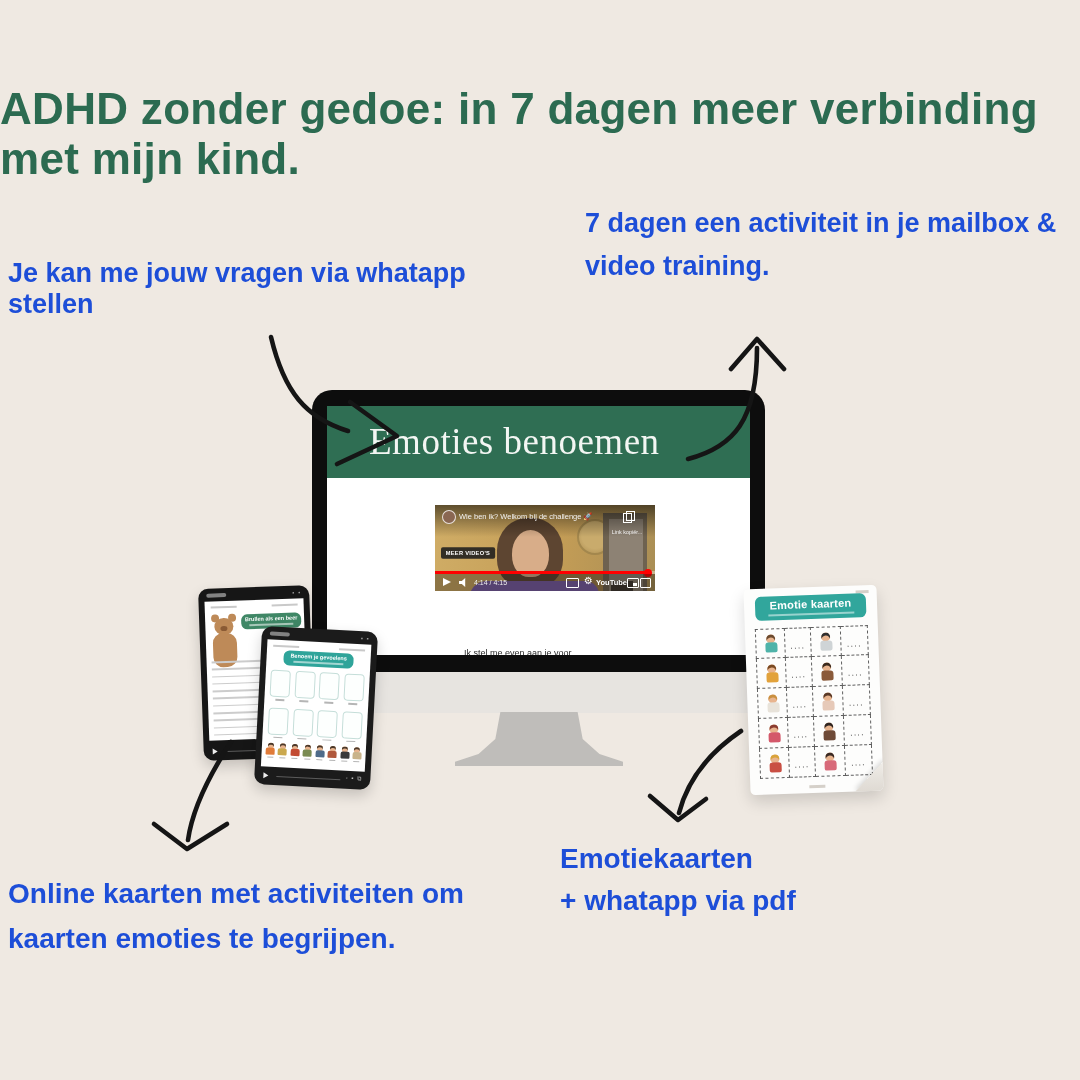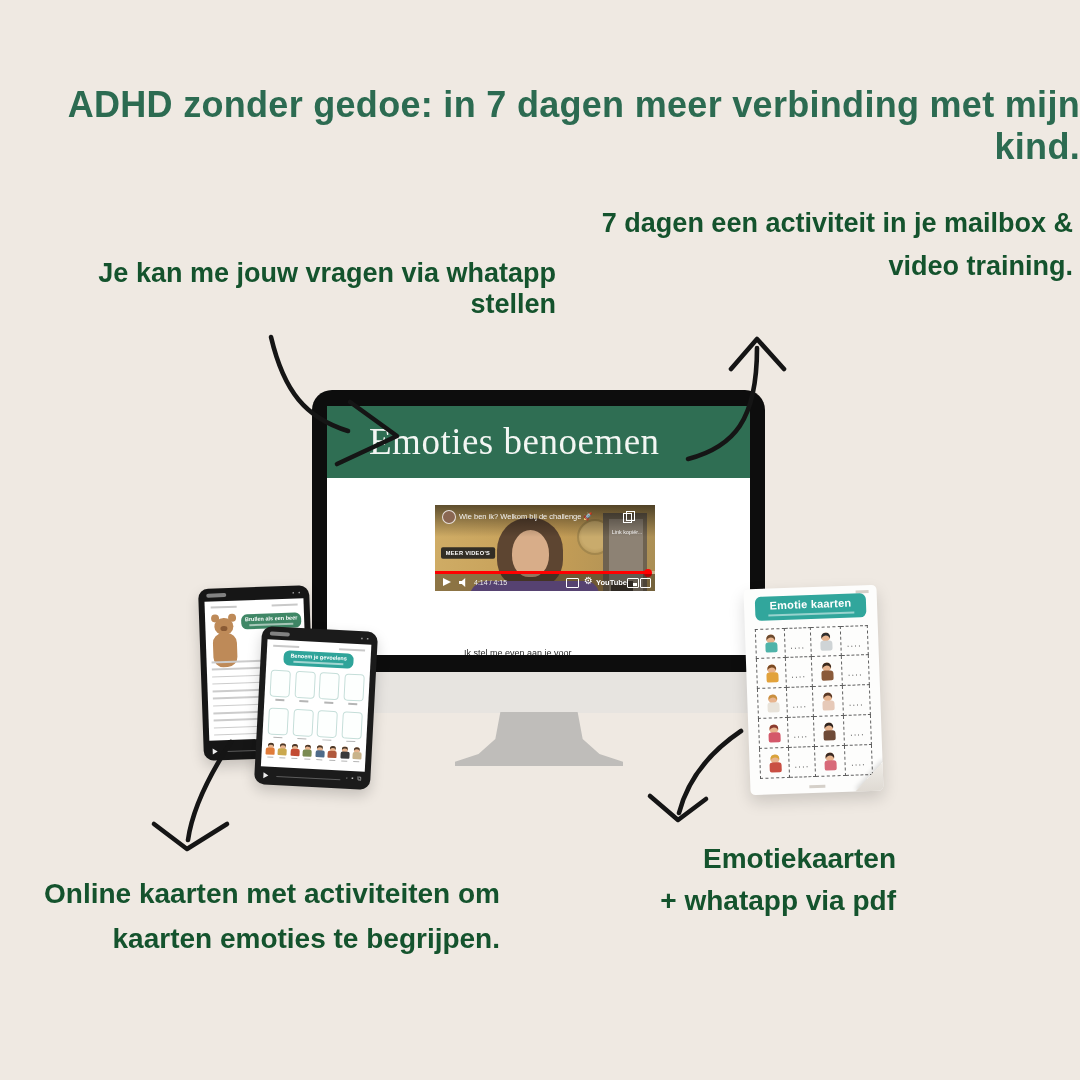--- a/index.html
+++ b/index.html
@@ -1,22 +1,22 @@
 <!DOCTYPE html>
 <html><head>
 <meta charset="utf-8">
 <style>
   html,body{margin:0;padding:0;}
   #canvas{position:relative;width:1080px;height:1080px;background:#efe9e2;overflow:hidden;
           font-family:"Liberation Sans",sans-serif;color:#17171a;}
 
   
-  .headline{position:absolute;left:0;top:84px;width:100%;text-align:right;
-            font-size:36px;font-weight:800;color:#2c6b51;letter-spacing:.3px;}
-  .note{position:absolute;font-weight:800;color:#14532d;text-align:right;}
+  .headline{position:absolute;left:0;top:84px;width:100%;text-align:left;
+            font-size:44px;font-weight:800;color:#2c6b51;letter-spacing:.3px;}
+  .note{position:absolute;font-weight:800;color:#1d4ed8;text-align:left;}
   .note-whatsapp{left:8px;top:258px;width:548px;font-size:27px;}
   .note-mailbox{left:585px;top:202px;width:488px;font-size:27px;line-height:1.6;}
   .note-werkboek{left:8px;top:872px;width:492px;font-size:28px;line-height:1.6;}
   .note-emotiekaarten{left:560px;top:838px;width:336px;font-size:28px;line-height:1.5;}
 
   
   #arrows{position:absolute;left:0;top:0;z-index:6;pointer-events:none;}
   #arrows path,#arrows polyline{fill:none;stroke:#151515;stroke-width:4.6;
             stroke-linecap:round;stroke-linejoin:round;}
 

